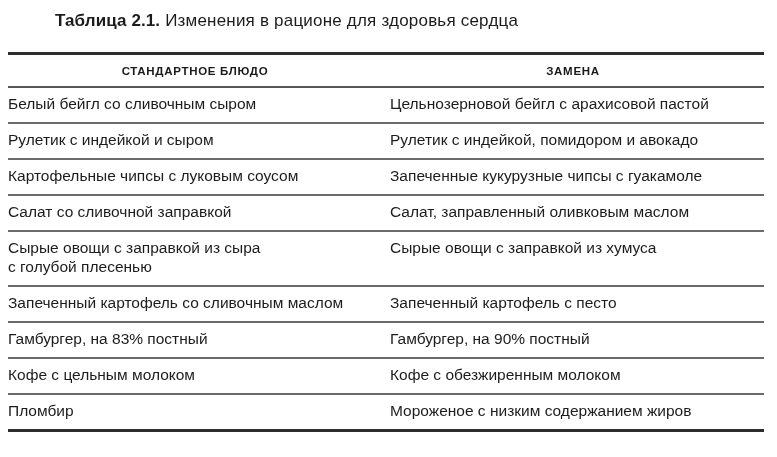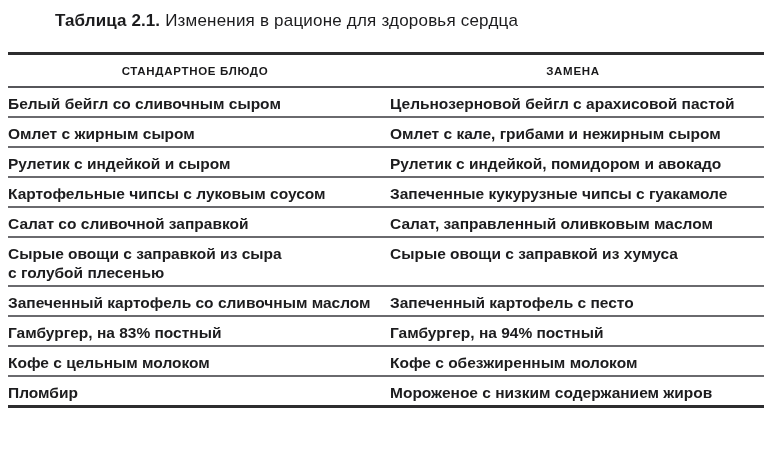--- a/index.html
+++ b/index.html
@@ -49,23 +49,23 @@
     letter-spacing: 0.7px;
     color: #19191b;
     padding: 10px 8px 9px 0;
     border-bottom: 2px solid #56565a;
   }
   td {
     text-align: left;
     vertical-align: top;
     font-size: 15.5px;
     line-height: 19px;
-    font-weight: 700;
+    font-weight: 400;
     color: #1c1c1e;
-    padding: 6px 10px 3px 0;
+    padding: 6px 10px 9px 0;
     border-bottom: 2px solid #6a6a6e;
     white-space: pre-line;
   }
   tbody tr:last-child td {
     border-bottom: none;
   }
 </style>
 </head>
 <body>
 
@@ -85,24 +85,20 @@
         <th>СТАНДАРТНОЕ БЛЮДО</th>
         <th>ЗАМЕНА</th>
       </tr>
     </thead>
     <tbody>
       <tr>
         <td>Белый бейгл со сливочным сыром</td>
         <td>Цельнозерновой бейгл с арахисовой пастой</td>
       </tr>
       <tr>
-        <td>Омлет с жирным сыром</td>
-        <td>Омлет с кале, грибами и нежирным сыром</td>
-      </tr>
-      <tr>
         <td>Рулетик с индейкой и сыром</td>
         <td>Рулетик с индейкой, помидором и авокадо</td>
       </tr>
       <tr>
         <td>Картофельные чипсы с луковым соусом</td>
         <td>Запеченные кукурузные чипсы с гуакамоле</td>
       </tr>
       <tr>
         <td>Салат со сливочной заправкой</td>
         <td>Салат, заправленный оливковым маслом</td>
@@ -111,21 +107,21 @@
         <td>Сырые овощи с заправкой из сыра
 с голубой плесенью</td>
         <td>Сырые овощи с заправкой из хумуса</td>
       </tr>
       <tr>
         <td>Запеченный картофель со сливочным маслом</td>
         <td>Запеченный картофель с песто</td>
       </tr>
       <tr>
         <td>Гамбургер, на 83% постный</td>
-        <td>Гамбургер, на 94% постный</td>
+        <td>Гамбургер, на 90% постный</td>
       </tr>
       <tr>
         <td>Кофе с цельным молоком</td>
         <td>Кофе с обезжиренным молоком</td>
       </tr>
       <tr>
         <td>Пломбир</td>
         <td>Мороженое с низким содержанием жиров</td>
       </tr>
     </tbody>

